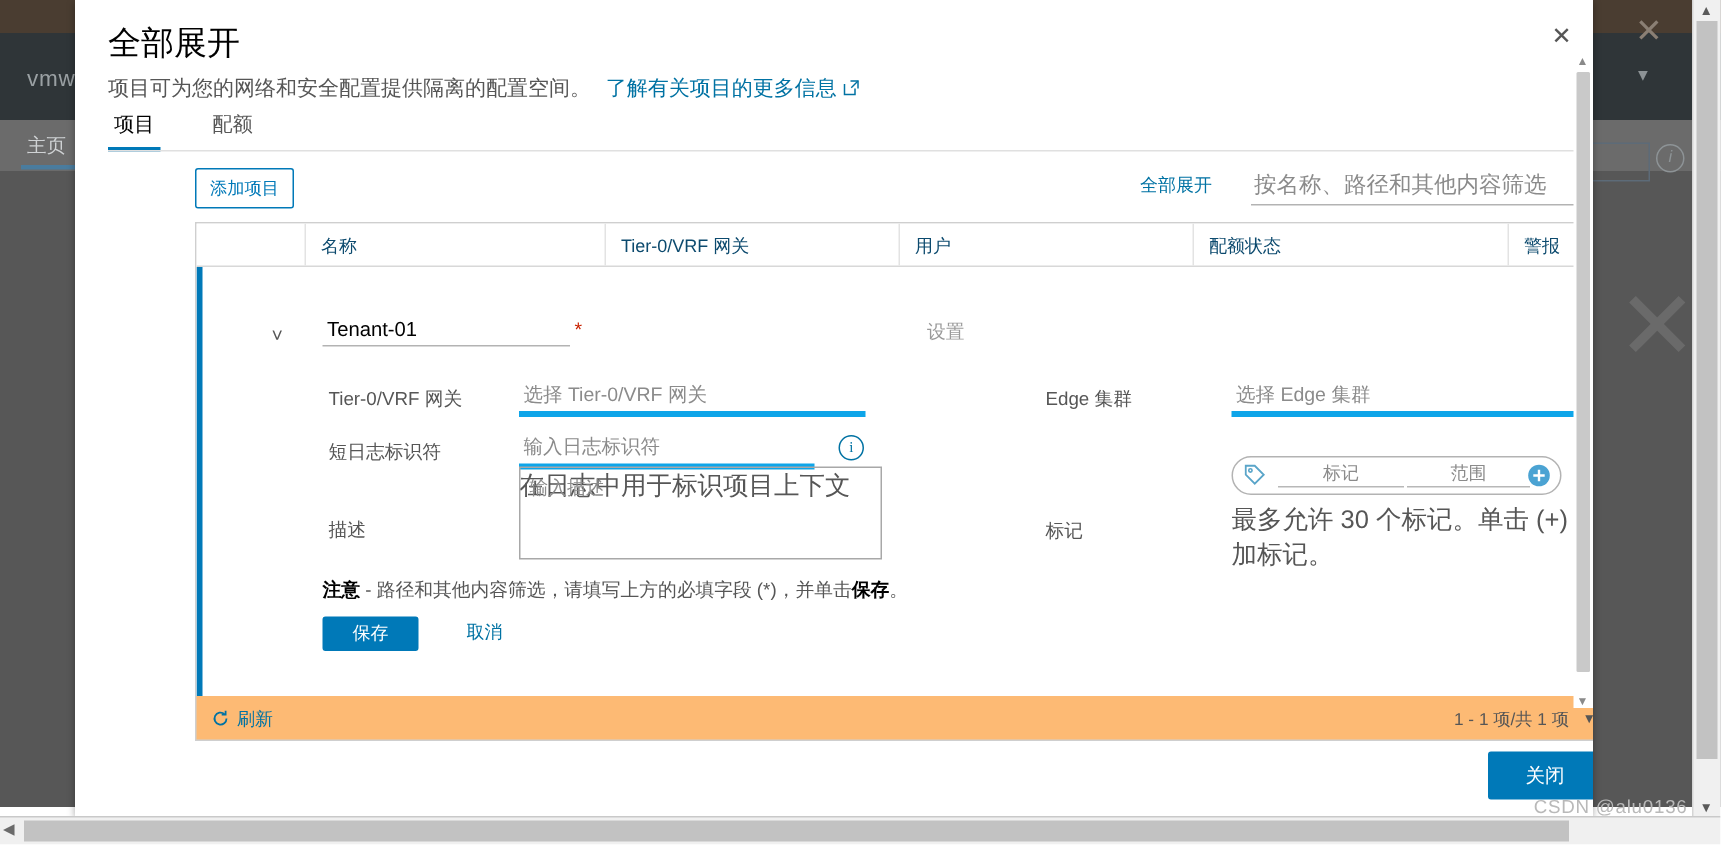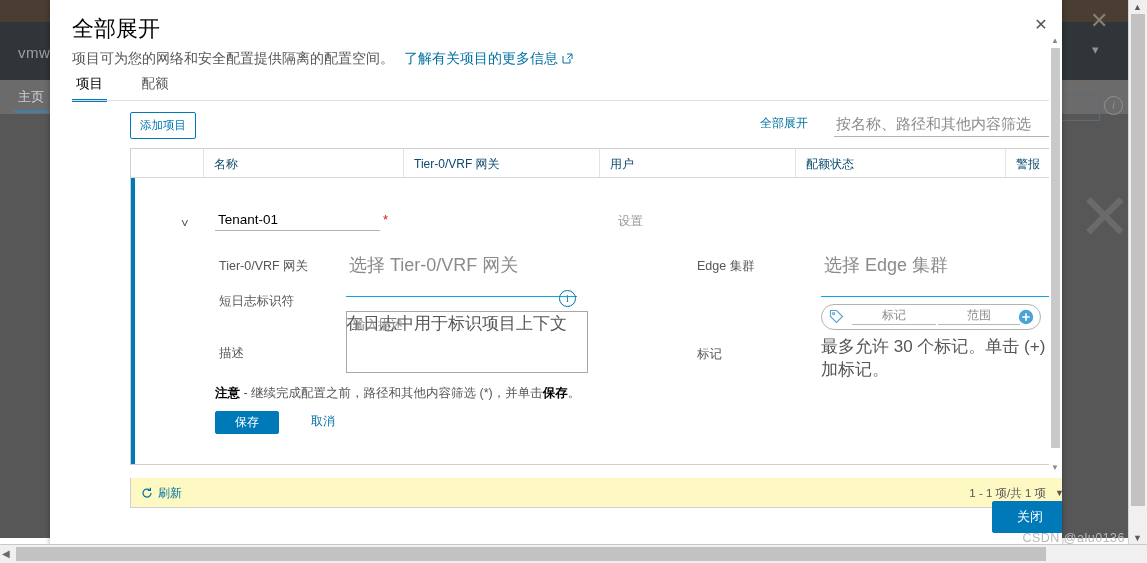--- a/index.html
+++ b/index.html
@@ -93,22 +93,22 @@
   .name-input {
     position: absolute; left: 80px; top: 32px; width: 162px;
     border: none; border-bottom: 1px solid #b3b3b3; background: transparent;
     font-size: 13.5px; color: #000; font-family: inherit; outline: none; padding: 2px 0 3px 3px;
   }
   .req-star { position: absolute; left: 248px; top: 34px; color: #c92100; font-size: 13px; }
   .settings-lbl { position: absolute; left: 483px; top: 35px; font-size: 12.5px; color: #9a9a9a; cursor: pointer; }
 
   .form-label { position: absolute; font-size: 12.5px; color: #565656; }
   .form-inline {
-    position: absolute; border: none; border-bottom: 1px solid #0ea5e9; background: transparent;
-    font-size: 18px; color: #565656; font-family: inherit; outline: none; padding: 2px 0 20px 3px;
+    position: absolute; border: none; border-bottom: 4px solid #0ea5e9; background: transparent;
+    font-size: 13px; color: #565656; font-family: inherit; outline: none; padding: 2px 0 4px 3px;
   }
   .form-inline::placeholder { color: #8b8b8b; }
   .helper { position: absolute; font-size: 17px; color: #565656; }
   .info-circle {
     position: absolute; width: 15px; height: 15px; border: 1px solid #0072a3; border-radius: 50%;
     color: #0072a3; font-size: 10px; line-height: 15px; text-align: center; cursor: pointer; font-family: "Liberation Serif", serif;
   }
   .desc-box {
     position: absolute; left: 211px; top: 133px; width: 228px; height: 50px;
     border: 1px solid #a8a8a8; background: transparent; resize: none;
@@ -138,22 +138,22 @@
     background: #0079b8; color: #fff; border: 1px solid #0079b8; border-radius: 2px;
     font-size: 12px; cursor: pointer; font-family: inherit;
   }
   .btn-link {
     position: absolute; left: 170px; top: 234px; background: transparent; border: none;
     color: #0072a3; font-size: 12px; cursor: pointer; font-family: inherit;
   }
 
   
   .tfoot {
-    position: absolute; left: 80px; top: 478px; width: 955px; height: 30px;
-    border: 1px solid #cfcfcf; border-top: none; background: #fef9c3; box-sizing: border-box;
+    position: absolute; left: 80px; top: 464px; width: 955px; height: 30px;
+    border: 1px solid #cfcfcf; border-top: none; background: #fdba74; box-sizing: border-box;
   }
   .refresh { position: absolute; left: 10px; top: 7px; font-size: 12px; color: #0072a3; cursor: pointer; }
   .refresh .ric { display: inline-block; margin-right: 5px; vertical-align: -2px; }
   .pager { position: absolute; right: 38px; top: 8px; font-size: 11.5px; color: #565656; }
   .pager-caret { position: absolute; right: 20px; top: 10px; font-size: 9px; color: #565656; cursor: pointer; }
 
   .btn-close-footer {
     position: absolute; left: 942px; top: 501px; width: 76px; height: 32px;
     background: #0079b8; color: #fff; border: 1px solid #0079b8; border-radius: 2px;
     font-size: 13px; cursor: pointer; font-family: inherit;
@@ -231,20 +231,21 @@
         <span class="chev-cell">˅</span>
 
         <input class="name-input" value="Tenant-01" style="">
         <span class="req-star">*</span>
         <span class="settings-lbl">设置</span>
 
         <span class="form-label" style="left:84px; top:80px;">Tier-0/VRF 网关</span>
         <input class="form-inline" style="left: 211px; top: 75px; width: 228px;" placeholder="选择 Tier-0/VRF 网关">
 
         <span class="form-label" style="left:84px; top:115px;">短日志标识符</span>
+        <input class="form-inline" style="left: 211px; top: 110px; width: 194px;" placeholder="输入日志标识符">
         <span class="info-circle" style="left:424px; top:112px;">i</span>
         <span class="helper" style="left:211px; top:134px;">在日志中用于标识项目上下文</span>
 
         <span class="form-label" style="left:84px; top:167px;">描述</span>
         <textarea class="desc-box" placeholder="输入描述" style=""></textarea>
 
         <span class="form-label" style="left:562px; top:80px;">Edge 集群</span>
         <input class="form-inline" style="left: 686px; top: 75px; width: 236px;" placeholder="选择 Edge 集群">
 
         <span class="form-label" style="left:562px; top:168px;">标记</span>
@@ -261,21 +262,21 @@
           <span class="tag-add">
             <svg width="16" height="16" viewBox="0 0 16 16">
                 <circle cx="8" cy="8" r="7.2" fill="#4ba3d3"></circle>
                 <path d="M8 4.2 L8 11.8 M4.2 8 L11.8 8" stroke="#fff" stroke-width="1.6"></path>
               </svg>
           </span>
         </div>
         <span class="helper" style="left:686px; top:157px;">最多允许 30 个标记。单击 (+) 可添加标记。</span>
 
         <div class="note">
-          <b>注意</b><span> - 继续完成配置之前，路径和其他内容筛选 (*)，并单击</span><b>保存</b><span>。</span>
+          <b>注意</b><span> - 路径和其他内容筛选，请填写上方的必填字段 (*)，并单击</span><b>保存</b><span>。</span>
         </div>
 
         <button class="btn-primary">保存</button>
         <button class="btn-link">取消</button>
       </div>
 
     </div>
 
     <div class="tfoot">
       <span class="refresh">

